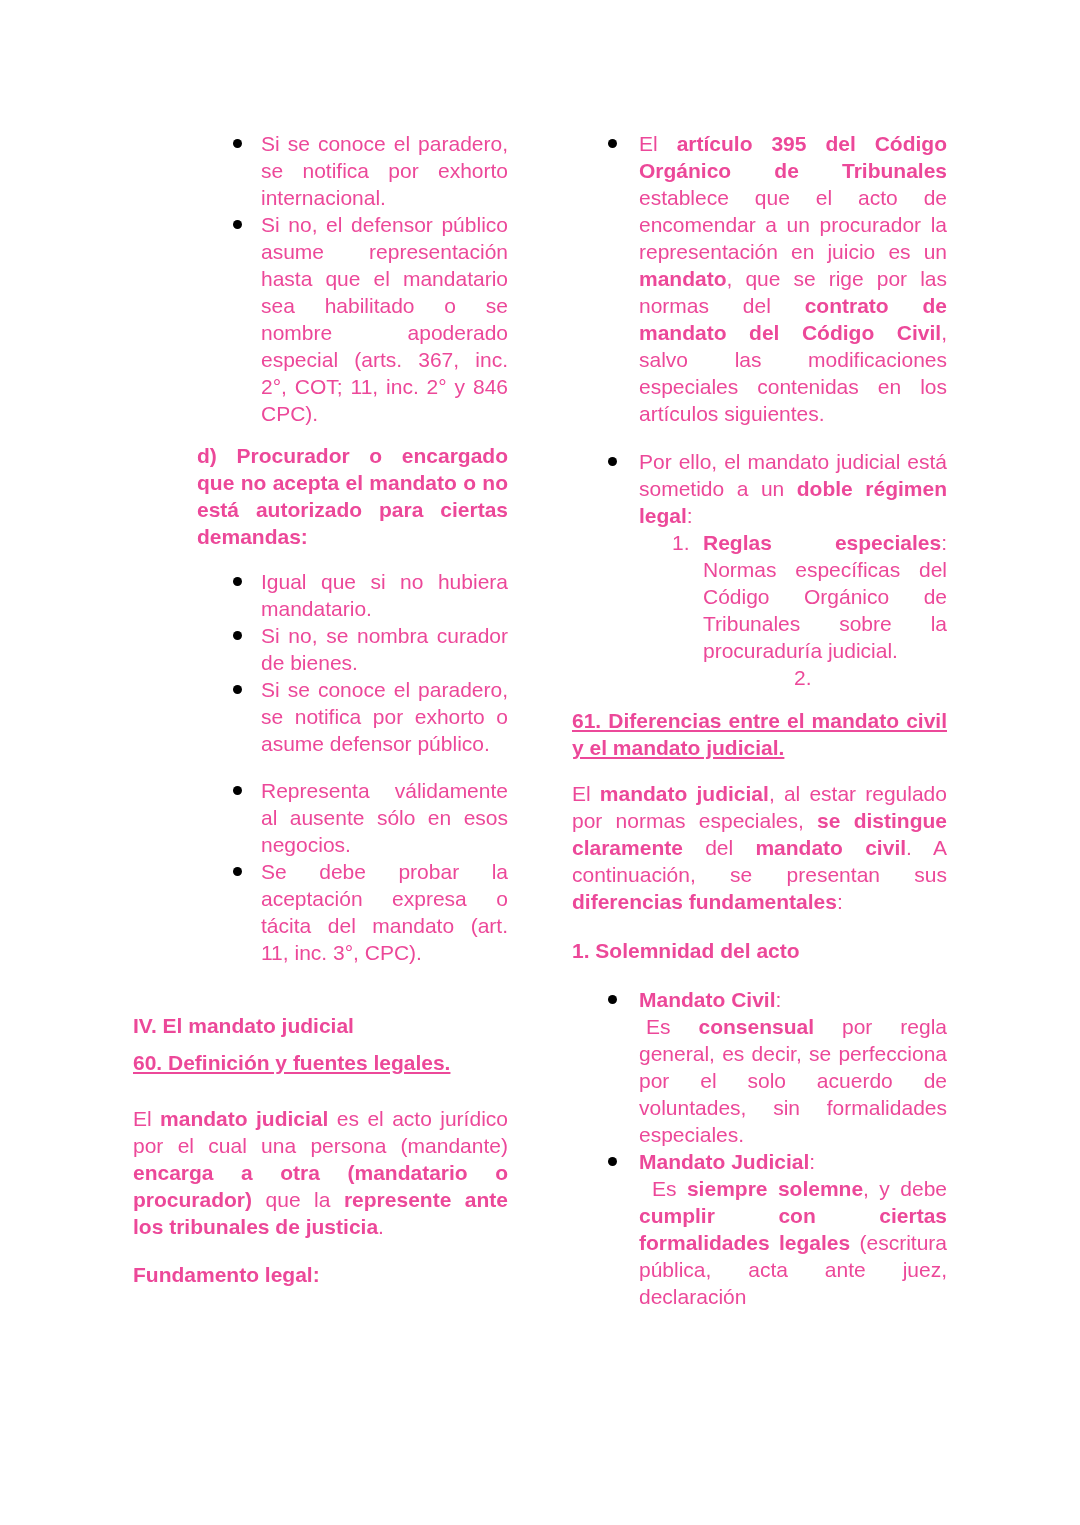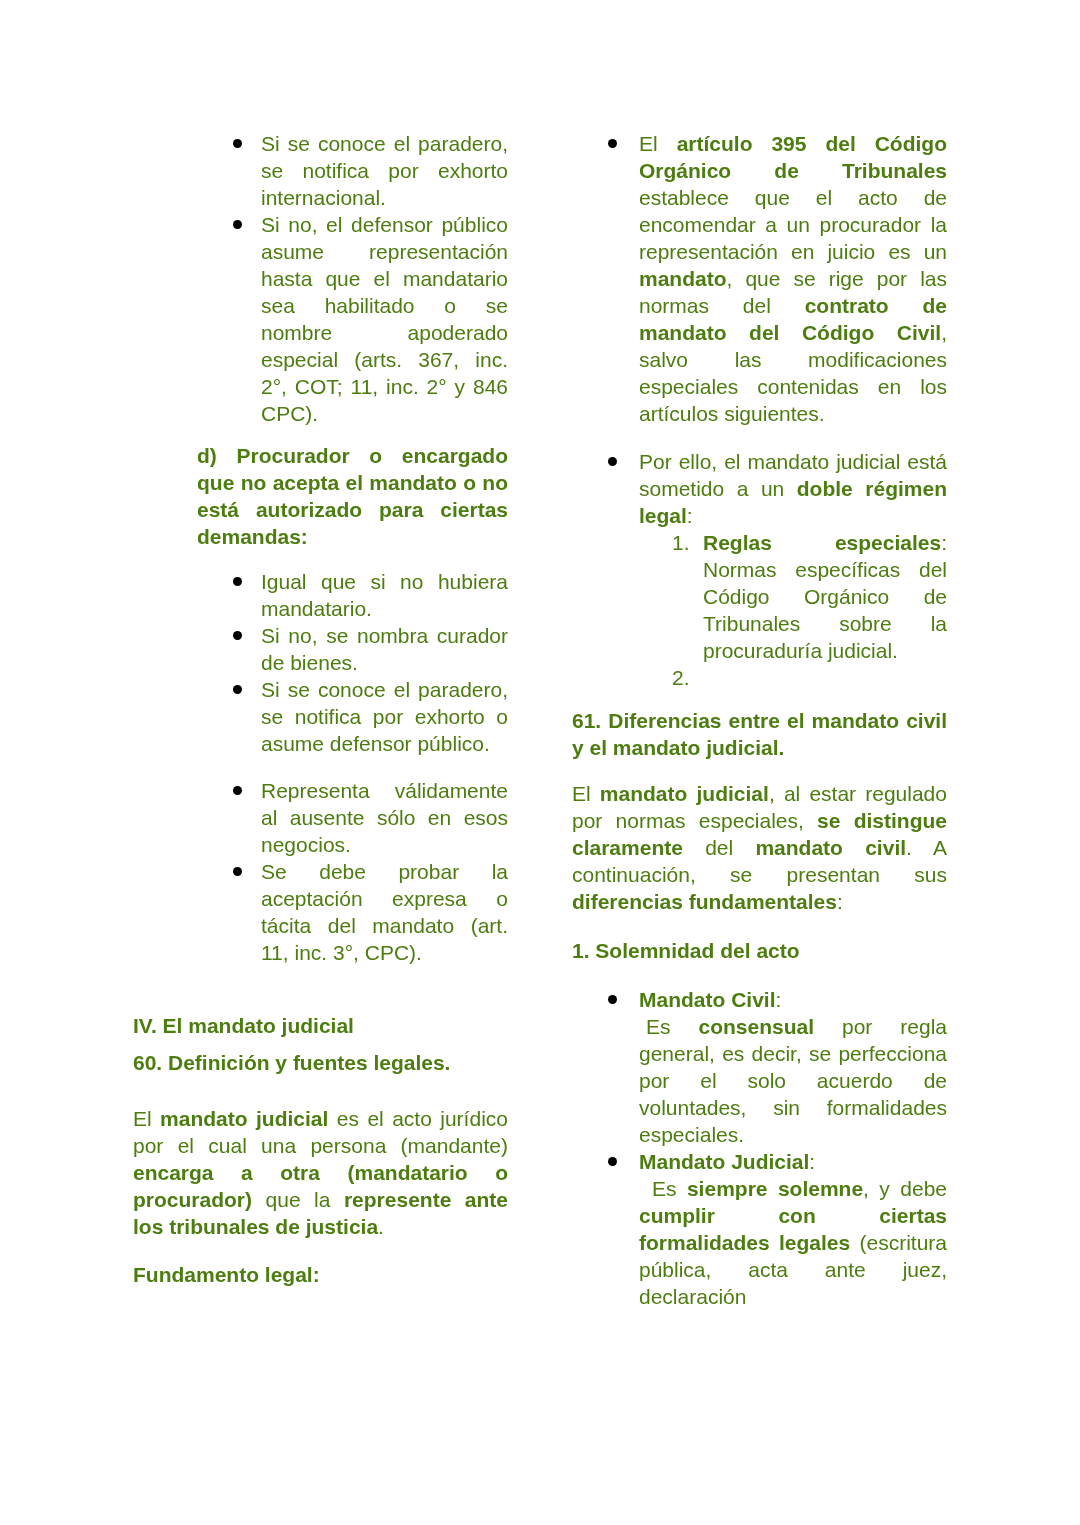--- a/index.html
+++ b/index.html
@@ -4,33 +4,33 @@
 <style>
   html,body{margin:0;padding:0;background:#ffffff;}
   .page{
     position:relative;
     width:1080px;height:1525px;
     background:#ffffff;
     box-sizing:border-box;
     padding:130px 0 0 133px;
     display:flex;gap:64px;
     font-family:"Liberation Sans",sans-serif;
-    font-size:21px;line-height:27px;color:#4d7c0f;
+    font-size:21px;line-height:27px;color:#ec4899;
     overflow:hidden;
   }
   .col{width:375px;flex:0 0 375px;}
   .blk{margin:0;text-align:justify;}
   .b{font-weight:700;}
-  .u{}
+  .u{text-decoration:underline;}
   .ind64{padding-left:64px;}
   .list{list-style:none;margin:0;padding:0;}
   .li{display:flex;text-align:justify;}
   .lv2 .li{margin-left:100px;}
   .lv2 .mk{flex:0 0 28px;}
-  .lv1 .li{margin-left:36px;}
+  .lv1 .li{margin-left:36px;justify-content:center;}
   .lv1 .mk{flex:0 0 31px;}
   .mk{display:block;}
   .dot{display:block;width:9px;height:9px;border-radius:50%;background:#000;margin-top:9px;}
   .txt{flex:1 1 auto;min-width:0;text-align:justify;}
   .nlist{list-style:none;margin:0;padding:0;}
   .nlist .li{margin-left:33px;}
   .nmk{flex:0 0 31px;display:block;}
   .jp{margin:0;text-align:justify;}
   .indent-sm{text-indent:7px;}
   .indent-md{text-indent:13px;}

